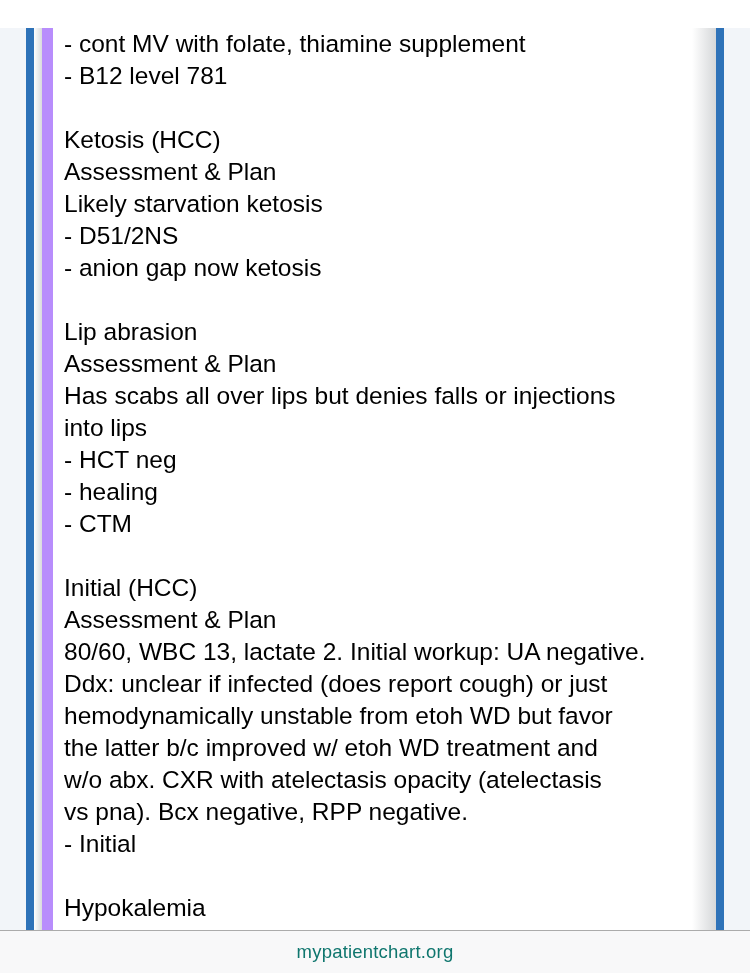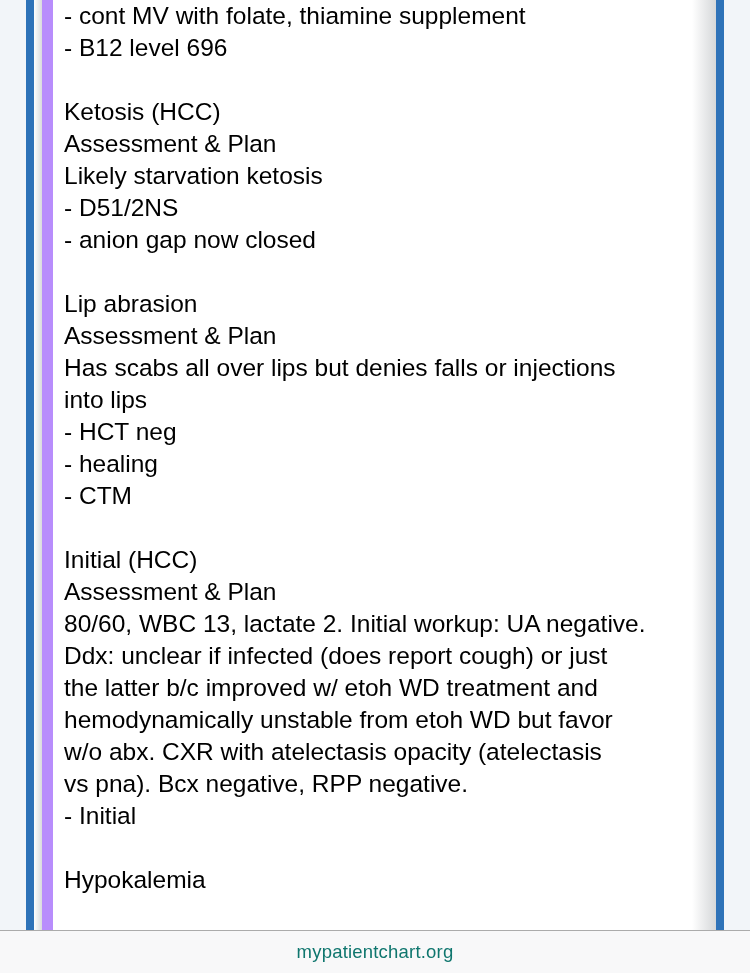--- a/index.html
+++ b/index.html
@@ -3,21 +3,21 @@
 <meta charset="utf-8">
 <style>
   html, body { margin: 0; padding: 0; }
   body {
     width: 750px; height: 973px;
     position: relative;
     background: #ffffff;
     font-family: "Liberation Sans", sans-serif;
     overflow: hidden;
   }
-  .screen { position: absolute; inset: 0; }
+  .screen { position: absolute; inset: 0; margin-top: 28px; }
 
   
   .stripe { position: absolute; top: 0; bottom: 43px; }
   .bg-left      { left: 0;    width: 26px;  background: var(--page-bg, #f2f5f9); }
   .blue-left    { left: 26px; width: 8px;   background: var(--blue, #2e72b8); }
   .shade-left   { left: 34px; width: 8px;   background: linear-gradient(to right, #fdfdfd, #d9dbdd); }
   .purple-bar   { left: 42px; width: 11px;  background: var(--purple, #b88dfc); }
   .content-bg   { left: 53px; right: 34px;  background: #ffffff; }
   .shade-right  { right: 34px; width: 24px; background: linear-gradient(to right, #ffffff, #d5d7d9); }
   .blue-right   { right: 26px; width: 8px;  background: var(--blue, #2e72b8); }
@@ -65,42 +65,42 @@
   <div class="stripe blue-left"></div>
   <div class="stripe shade-left"></div>
   <div class="stripe purple-bar"></div>
   <div class="stripe content-bg"></div>
   <div class="stripe shade-right"></div>
   <div class="stripe blue-right"></div>
   <div class="stripe bg-right"></div>
 
   <div class="note" id="note-lines">
       <div class="note-line">- cont MV with folate, thiamine supplement</div>
-      <div class="note-line">- B12 level 696</div>
+      <div class="note-line">- B12 level 781</div>
       <div class="note-line"></div>
       <div class="note-line">Ketosis (HCC)</div>
       <div class="note-line">Assessment &amp; Plan</div>
       <div class="note-line">Likely starvation ketosis</div>
       <div class="note-line">- D51/2NS</div>
-      <div class="note-line">- anion gap now closed</div>
+      <div class="note-line">- anion gap now ketosis</div>
       <div class="note-line"></div>
       <div class="note-line">Lip abrasion</div>
       <div class="note-line">Assessment &amp; Plan</div>
       <div class="note-line">Has scabs all over lips but denies falls or injections</div>
       <div class="note-line">into lips</div>
       <div class="note-line">- HCT neg</div>
       <div class="note-line">- healing</div>
       <div class="note-line">- CTM</div>
       <div class="note-line"></div>
       <div class="note-line">Initial (HCC)</div>
       <div class="note-line">Assessment &amp; Plan</div>
       <div class="note-line">80/60, WBC 13, lactate 2. Initial workup: UA negative.</div>
       <div class="note-line">Ddx: unclear if infected (does report cough) or just</div>
+      <div class="note-line">hemodynamically unstable from etoh WD but favor</div>
       <div class="note-line">the latter b/c improved w/ etoh WD treatment and</div>
-      <div class="note-line">hemodynamically unstable from etoh WD but favor</div>
       <div class="note-line">w/o abx. CXR with atelectasis opacity (atelectasis</div>
       <div class="note-line">vs pna). Bcx negative, RPP negative.</div>
       <div class="note-line">- Initial</div>
       <div class="note-line"></div>
       <div class="note-line">Hypokalemia</div>
     </div>
 
   <div class="urlbar">
     <span>mypatientchart.org</span>
   </div>

